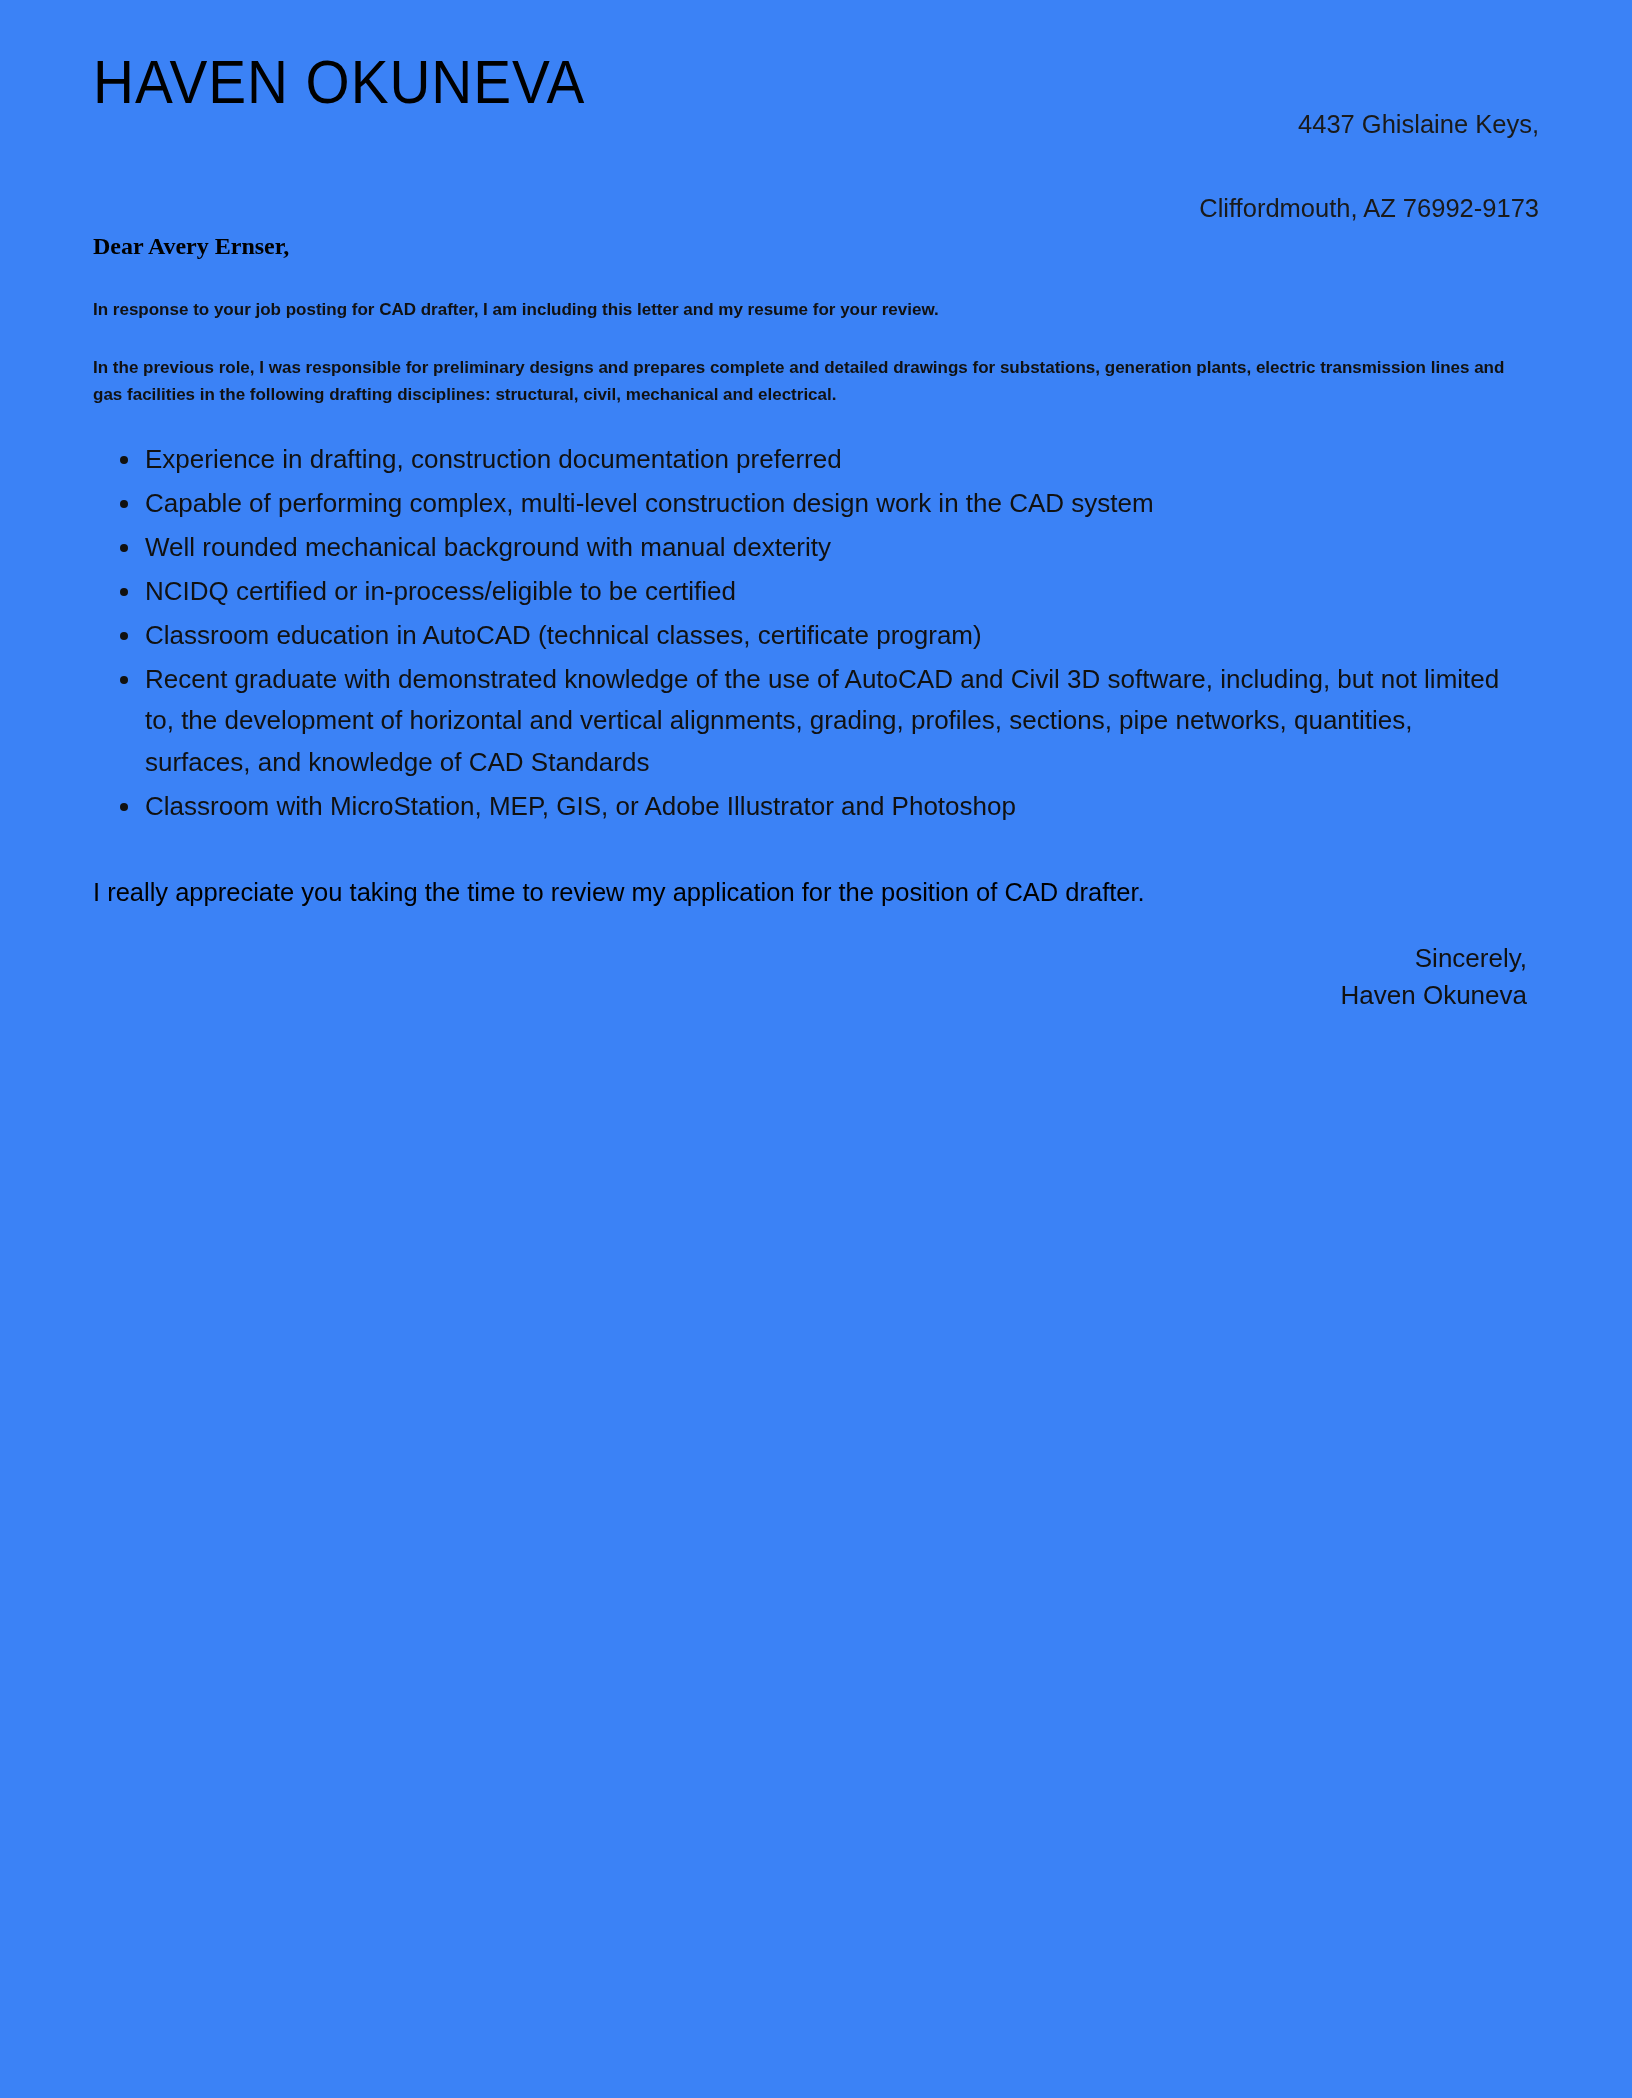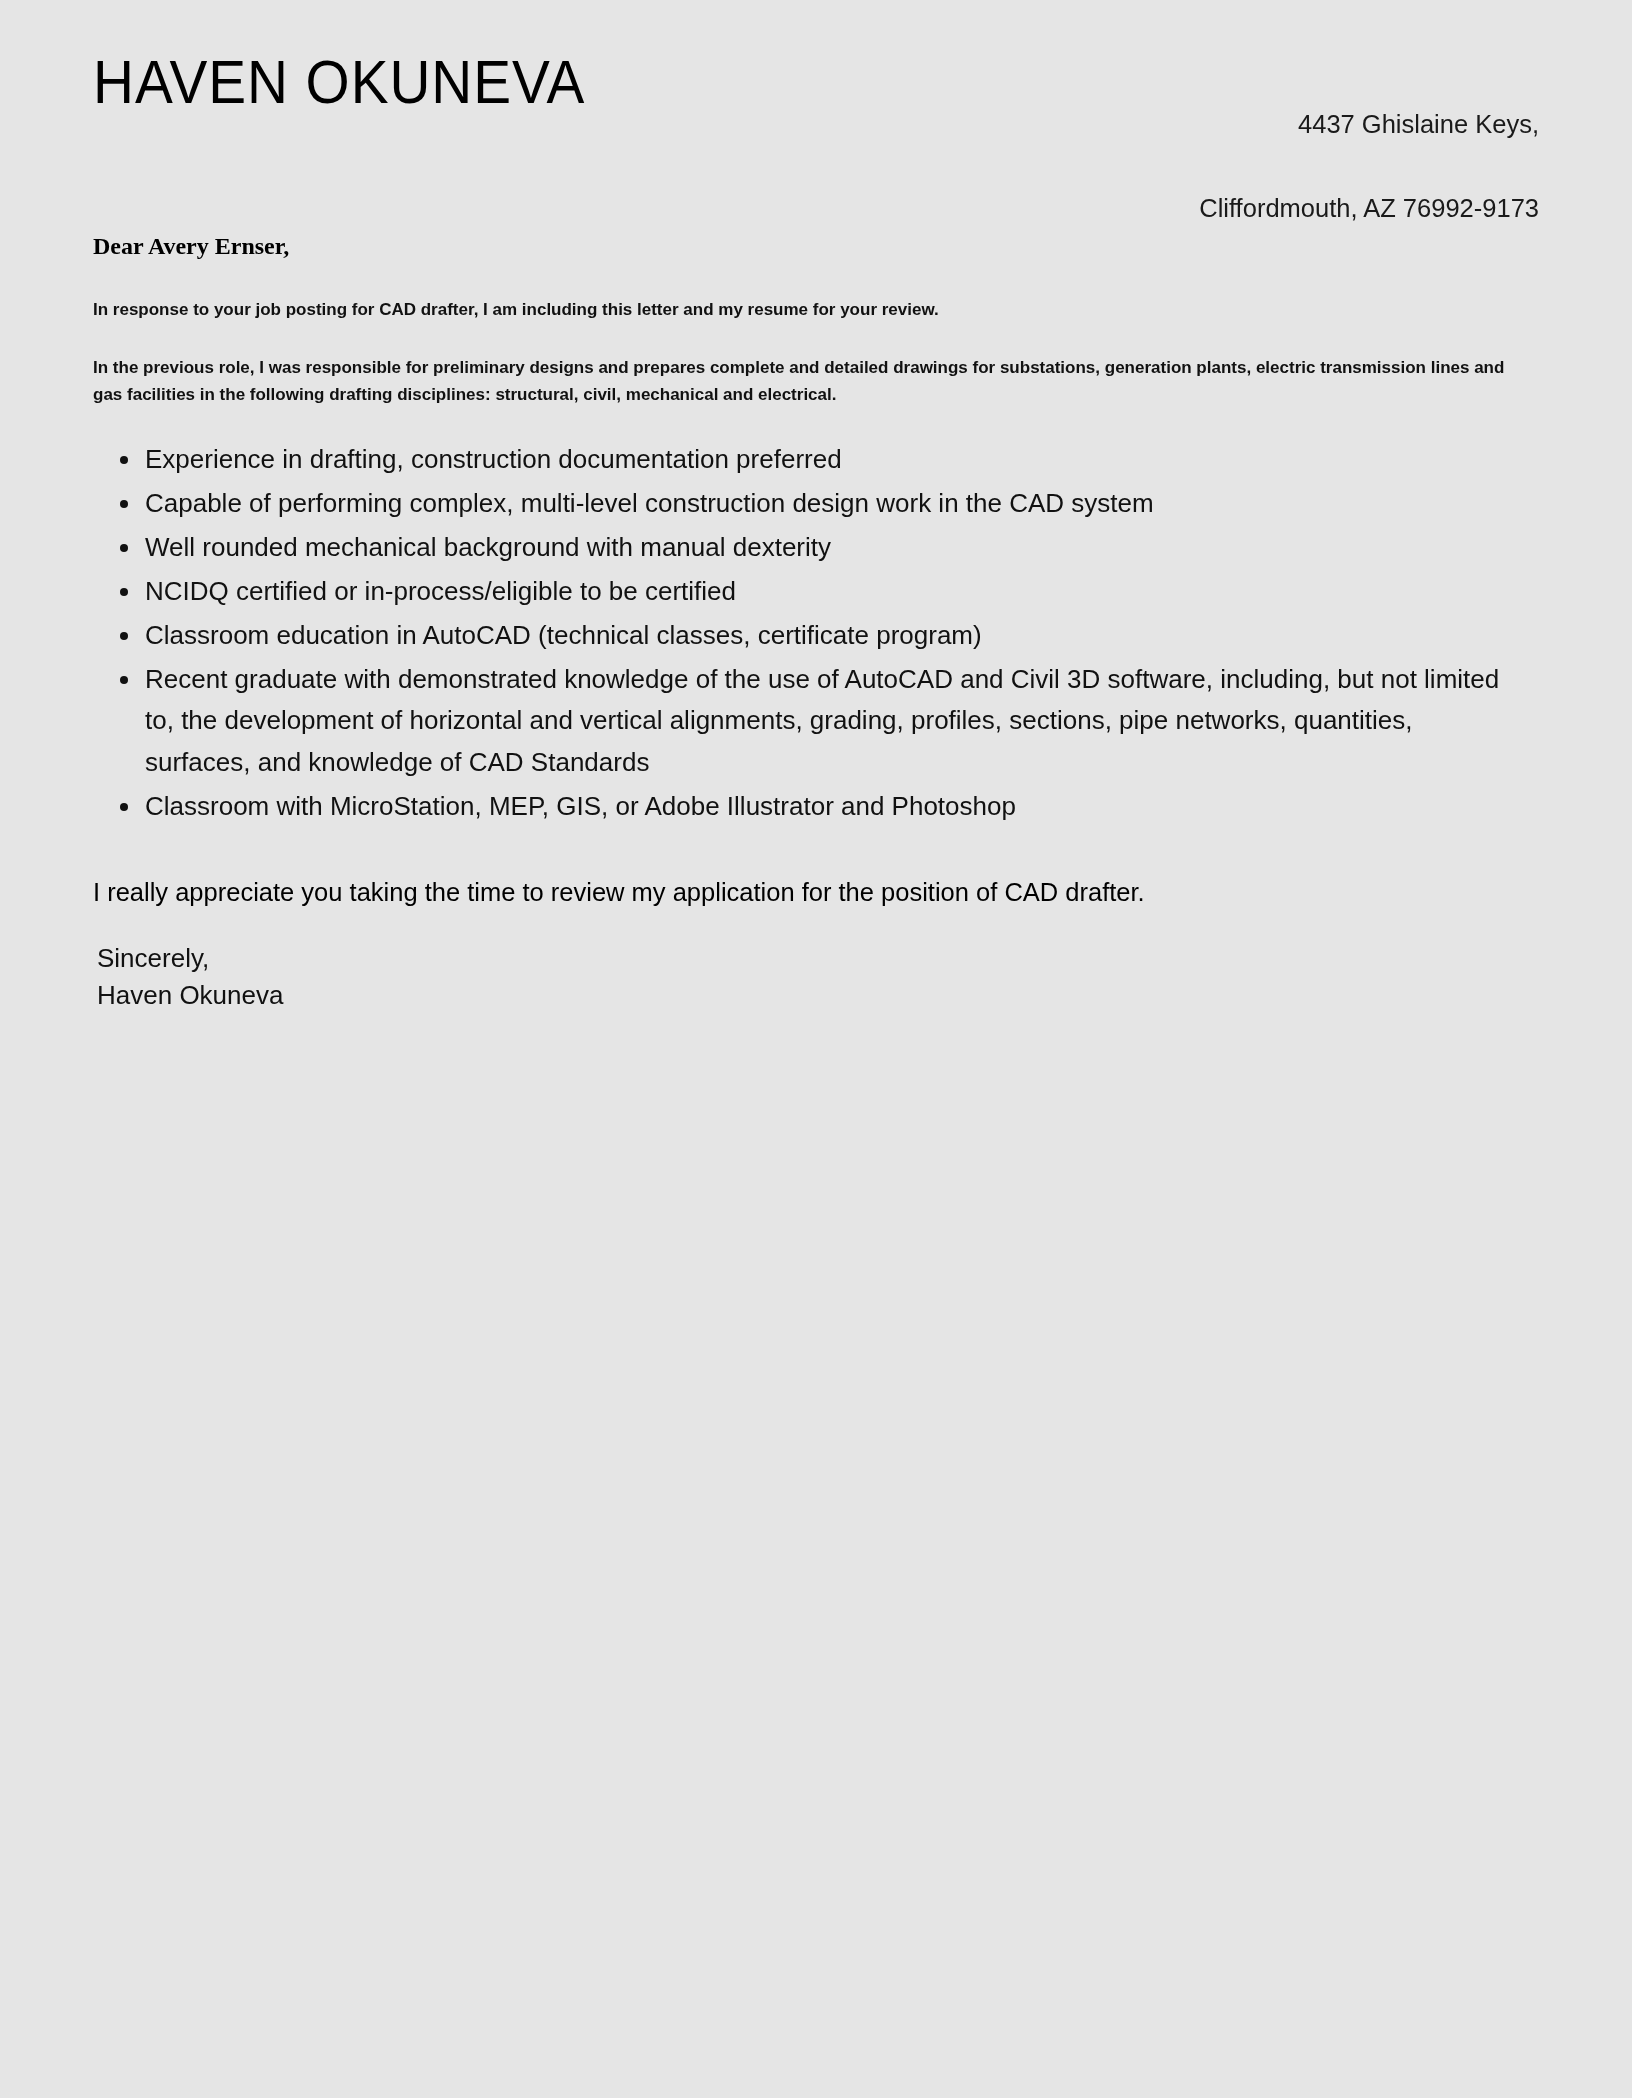--- a/index.html
+++ b/index.html
@@ -12,21 +12,21 @@
     height: 2098px;
     font-family: "Liberation Sans", sans-serif;
     color: #111111;
     -webkit-font-smoothing: antialiased;
     overflow: hidden;
   }
   .page {
     position: relative;
     width: 1632px;
     height: 2098px;
-    background: #e5e5e5;
+    background: #3b82f6;
     box-sizing: border-box;
     padding: 0 93px;
   }
 
   
   .letterhead {
     display: flex;
     align-items: flex-start;
     justify-content: space-between;
     padding-top: 52px;
@@ -114,21 +114,22 @@
     font-weight: 400;
     color: #000000;
     line-height: 1.4;
     margin: 48px 0 30px 0;
   }
   .signoff {
     font-size: 26px;
     font-weight: 400;
     color: #111111;
     line-height: 1.42;
-    margin: 4px;
+    margin: 12px;
+    text-align: right;
   }
   .signoff-line { display: block; }
 </style>
 </head>
 <body>
 
 <div class="page">
 
   <header class="letterhead">
     <div class="name-block">

